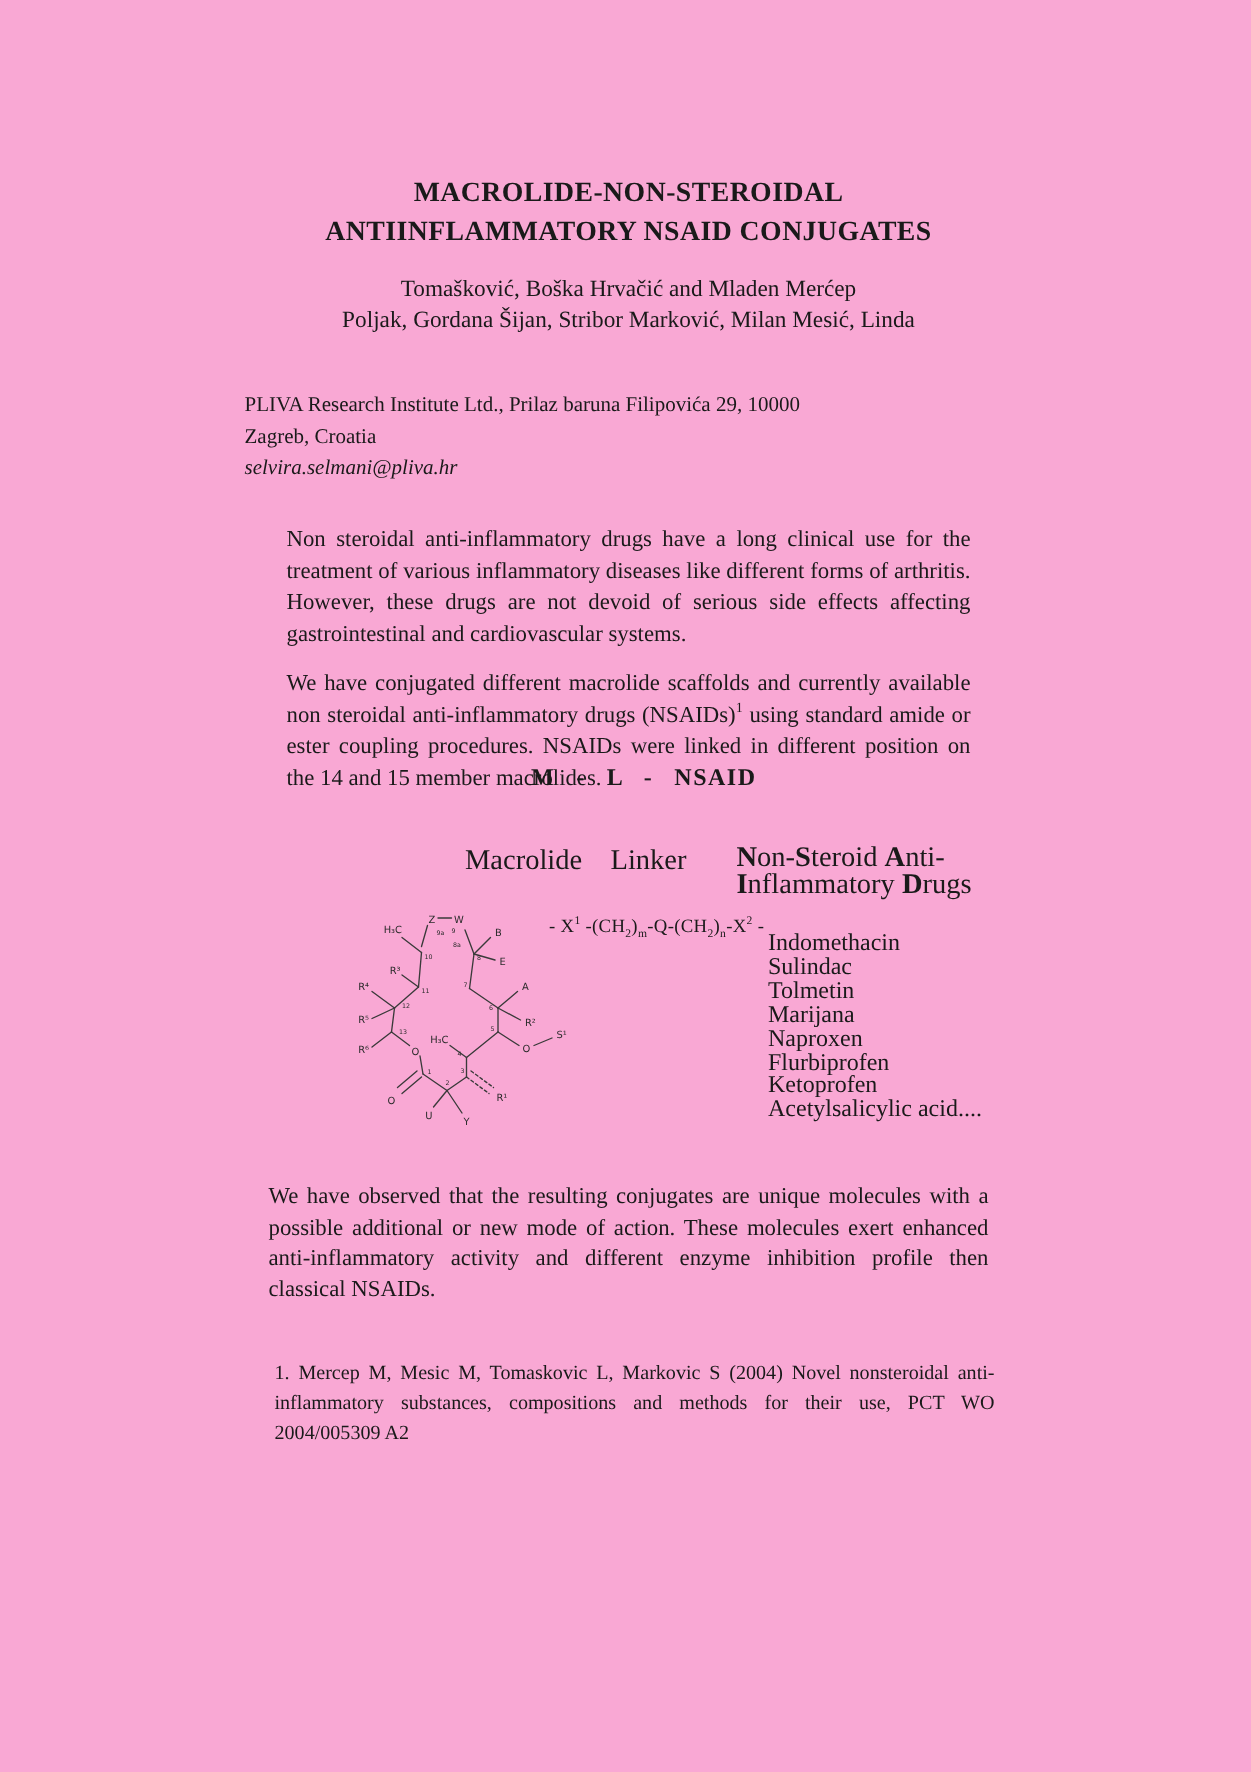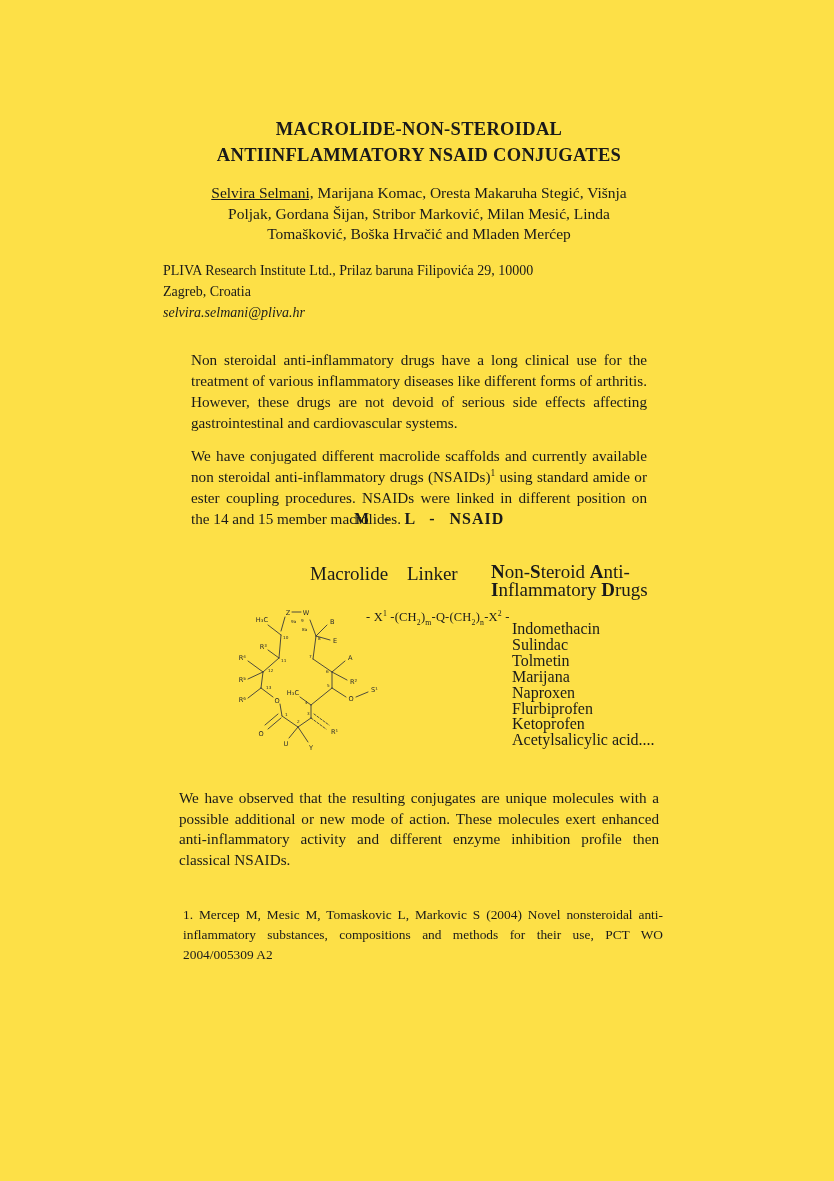--- a/index.html
+++ b/index.html
@@ -1,17 +1,17 @@
 <!DOCTYPE html>
 <html><head>
 <meta charset="utf-8">
 <style>
   html,body { margin:0; padding:0; background:#ffffff; }
   .page {
-    position:relative; width:834px; height:1181px; background:#fde047;
+    position:relative; width:834px; height:1181px; background:#f9a8d4;
     font-family:"Liberation Serif", serif; color:#1a1a1a; overflow:hidden;
   }
   .abs { position:absolute; }
   .title {
     left:179px; top:116px; width:480px; text-align:center;
     font-weight:bold; font-size:18.5px; line-height:26px; letter-spacing:0.3px;
   }
   .authors {
     left:179px; top:183px; width:480px; text-align:center;
     font-size:15.5px; line-height:20.5px;
@@ -60,23 +60,22 @@
 <body>
 
 <div class="page">
 
   <header class="abs title">
     <div>MACROLIDE-NON-STEROIDAL</div>
     <div>ANTIINFLAMMATORY NSAID CONJUGATES</div>
   </header>
 
   <div class="abs authors">
-    <div><span class="u">Selvira Selmani,</span><span> Marijana Komac, Oresta Makaruha Stegić, Višnja</span></div>
+    <div>Tomašković, Boška Hrvačić and Mladen Merćep</div>
     <div>Poljak, Gordana Šijan, Stribor Marković, Milan Mesić, Linda</div>
-    <div>Tomašković, Boška Hrvačić and Mladen Merćep</div>
   </div>
 
   <div class="abs affiliation">
     <div>PLIVA Research Institute Ltd., Prilaz baruna Filipovića 29, 10000</div>
     <div>Zagreb, Croatia</div>
     <div class="email">selvira.selmani@pliva.hr</div>
   </div>
 
   <div class="abs body-text">
     <p>Non steroidal anti-inflammatory drugs have a long clinical use for the treatment of various inflammatory diseases like different forms of arthritis. However, these drugs are not devoid of serious side effects affecting gastrointestinal and cardiovascular systems.</p>

